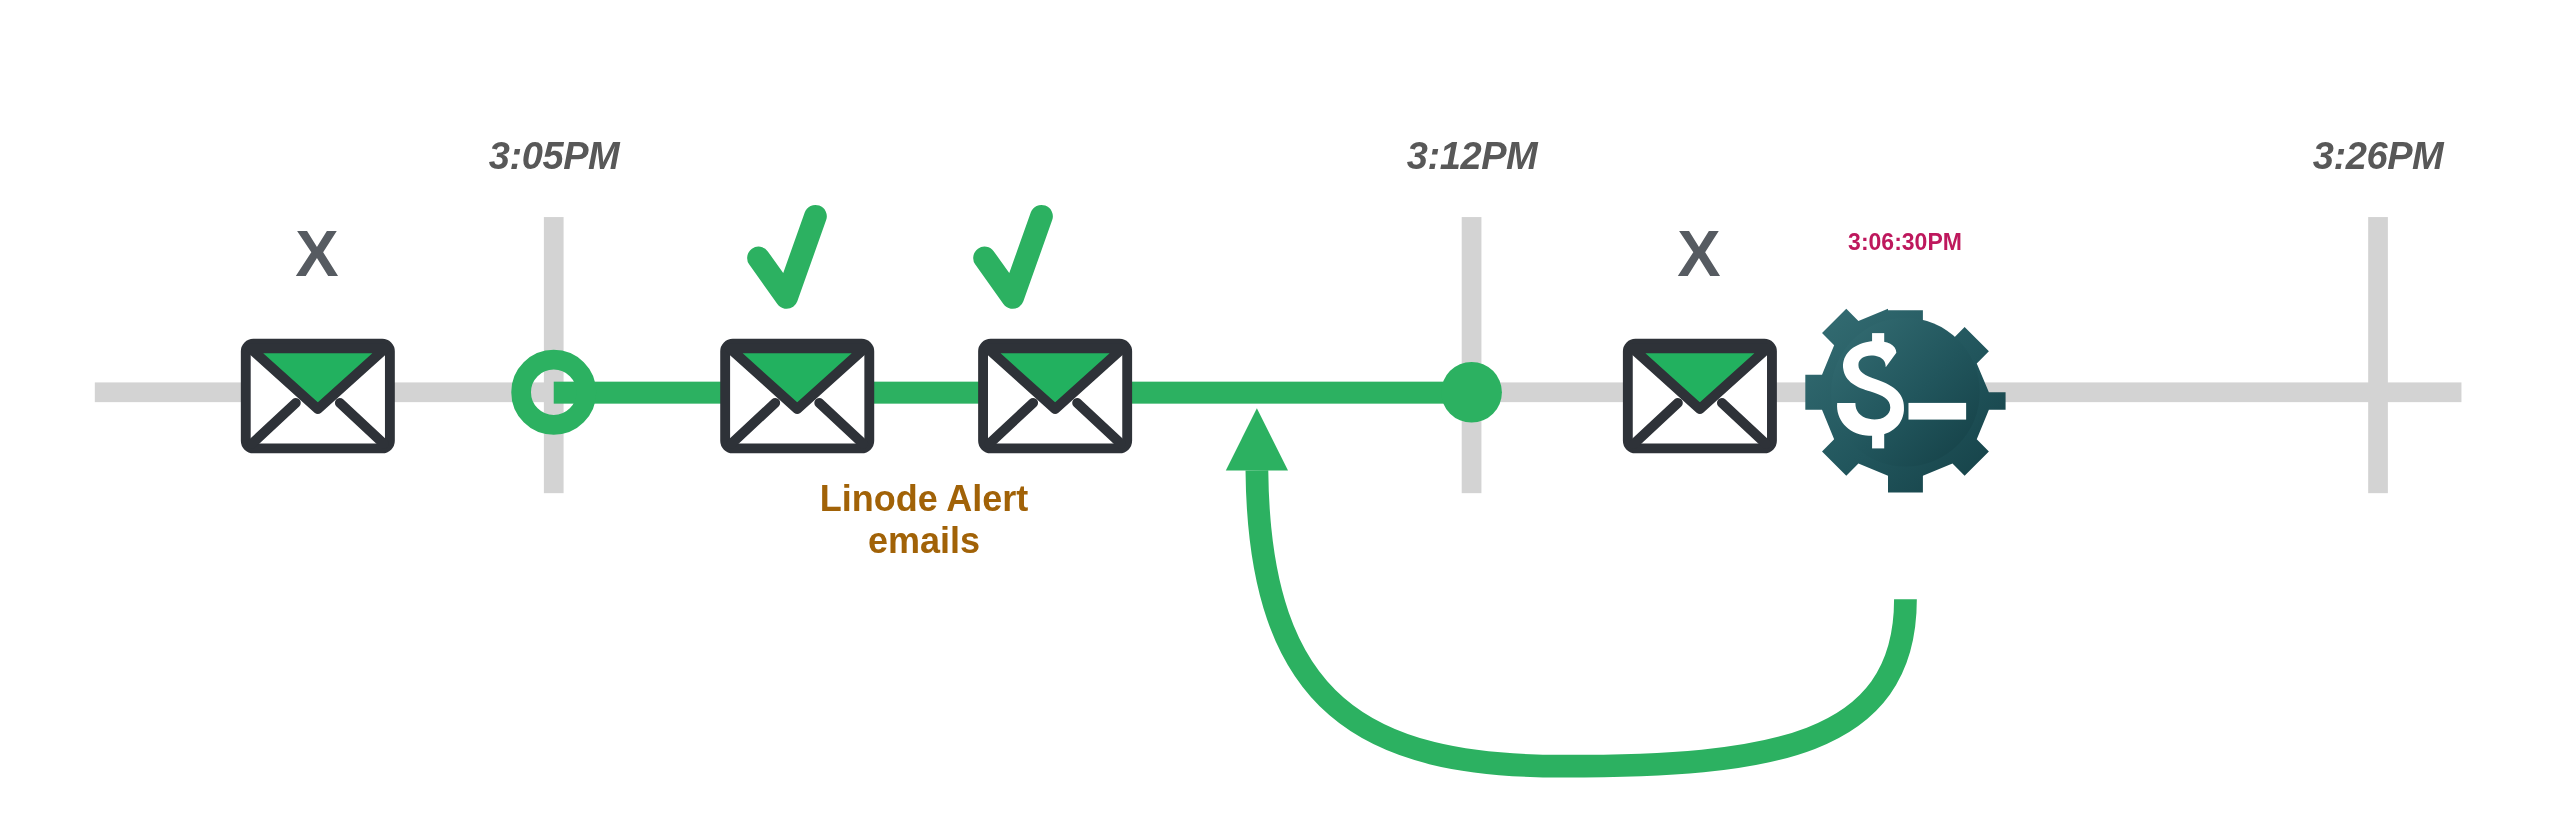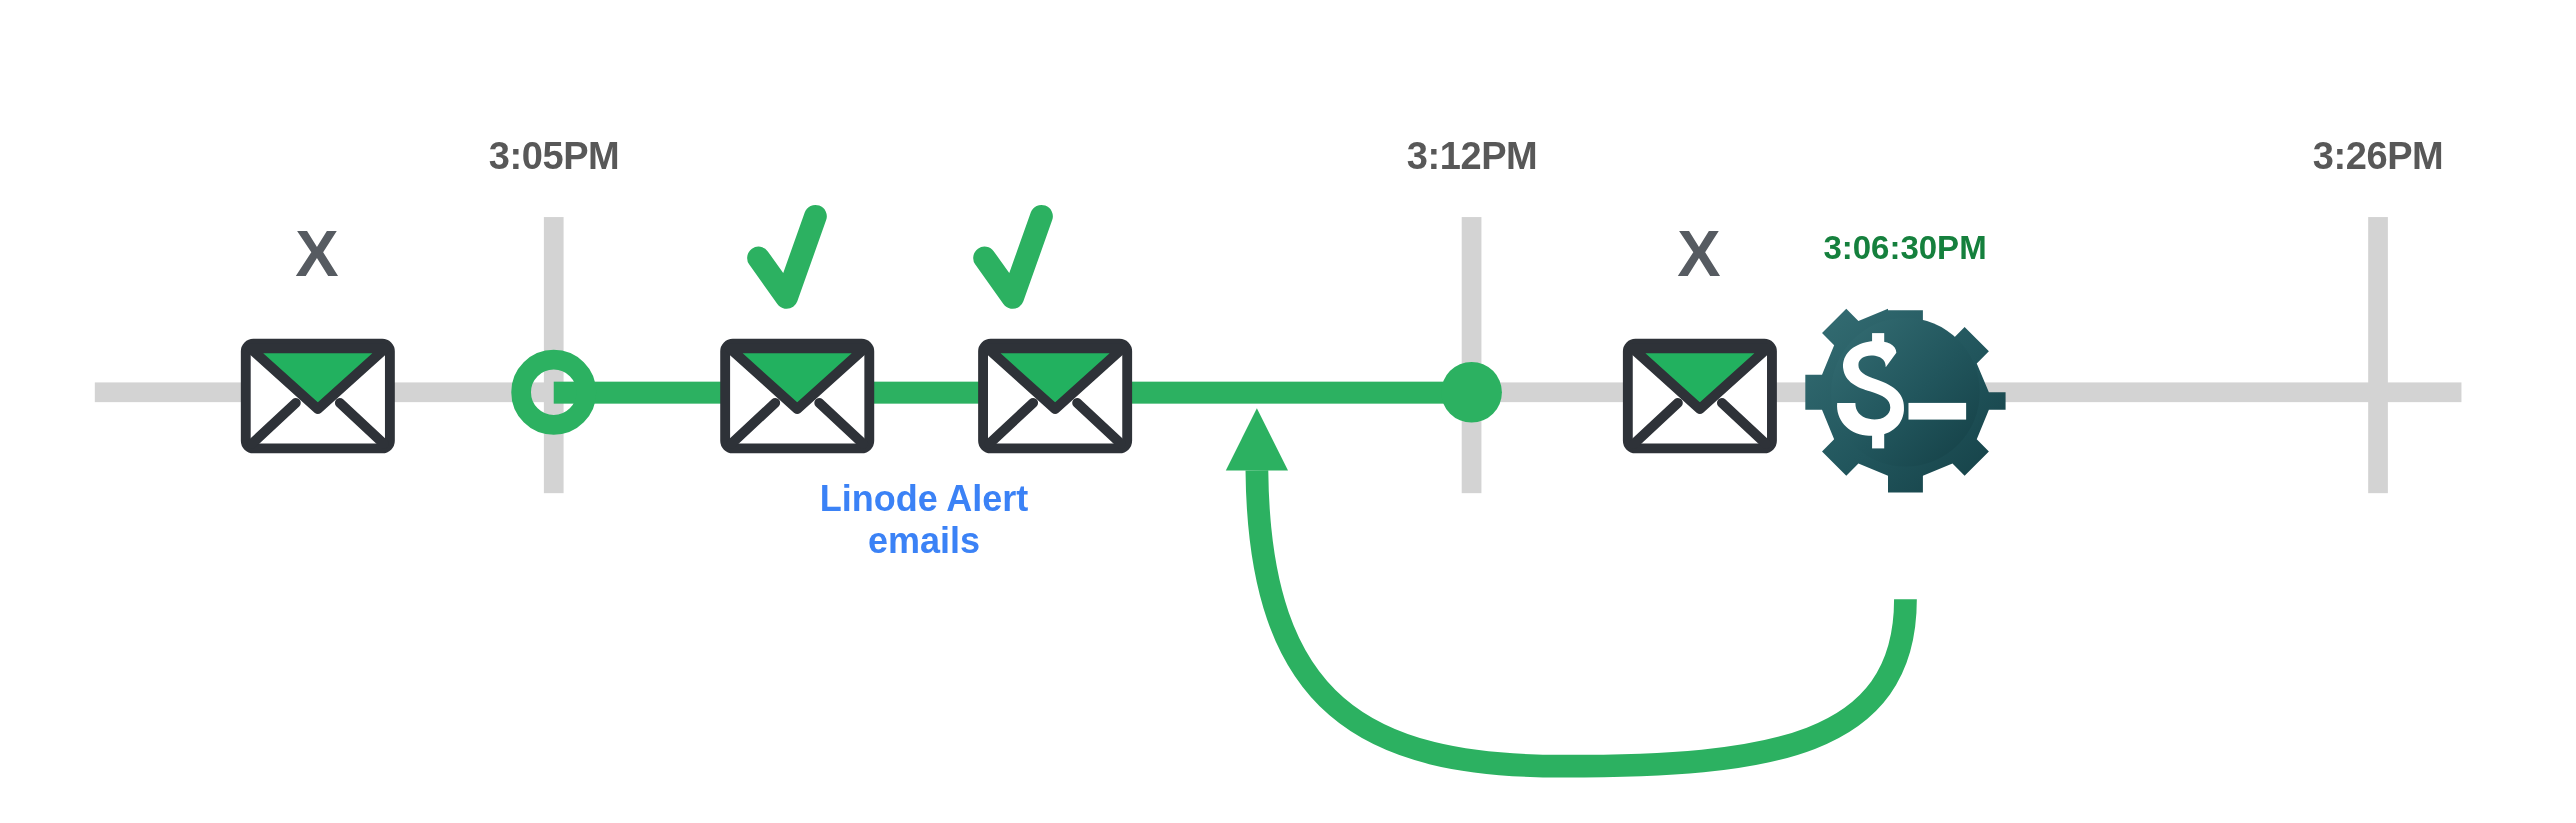--- a/index.html
+++ b/index.html
@@ -20,36 +20,37 @@
   .tick-label{
     position:absolute;
     font-size:38px;
     font-weight:bold;
     color:#585858;
     letter-spacing:-0.4px;
     white-space:nowrap;
     transform:translateX(-50%);
     text-align:center;
     line-height:1;
+    font-style:italic;
   }
   .event-label{
     position:absolute;
     font-size:36px;
     font-weight:bold;
-    color:#3b82f6;
+    color:#a16207;
     line-height:1.18;
     text-align:center;
     white-space:pre-line;
     transform:translateX(-50%);
   }
   .anno-time{
     position:absolute;
-    font-size:33px;
+    font-size:23px;
     font-weight:bold;
-    color:#15803d;
+    color:#be185d;
     white-space:nowrap;
     transform:translateX(-50%);
     line-height:1;
   }
   .mark-x{
     position:absolute;
     font-size:65px;
     font-weight:bold;
     color:#565b61;
     line-height:1;

